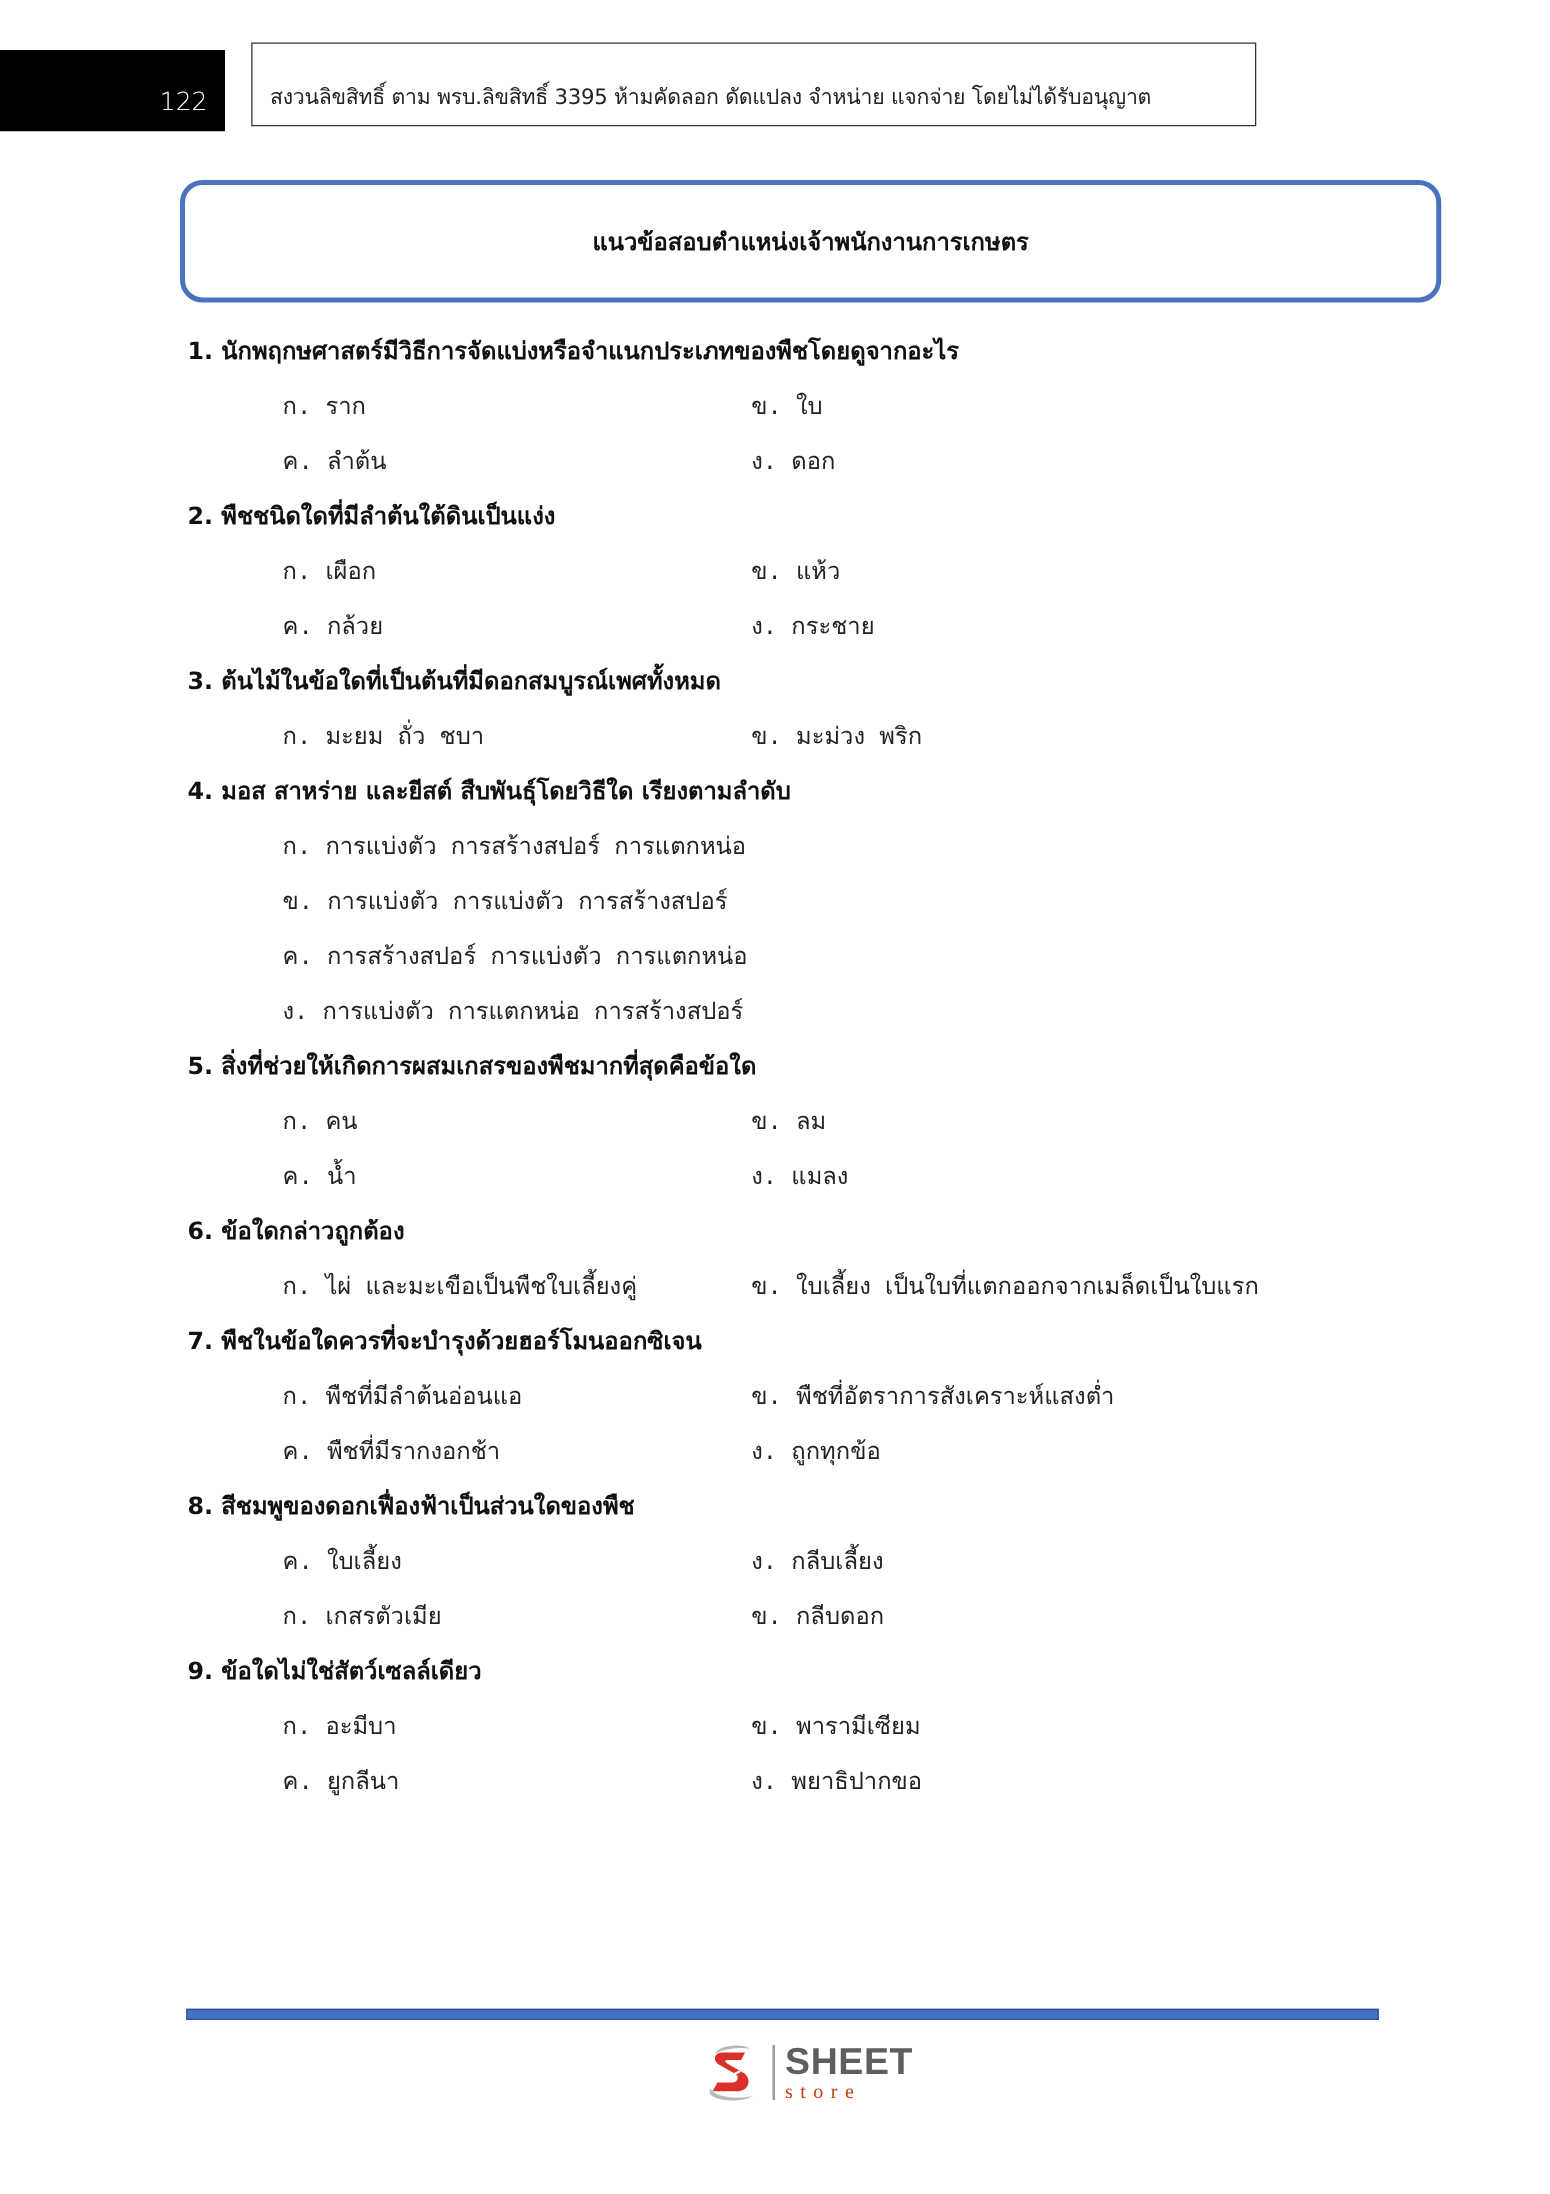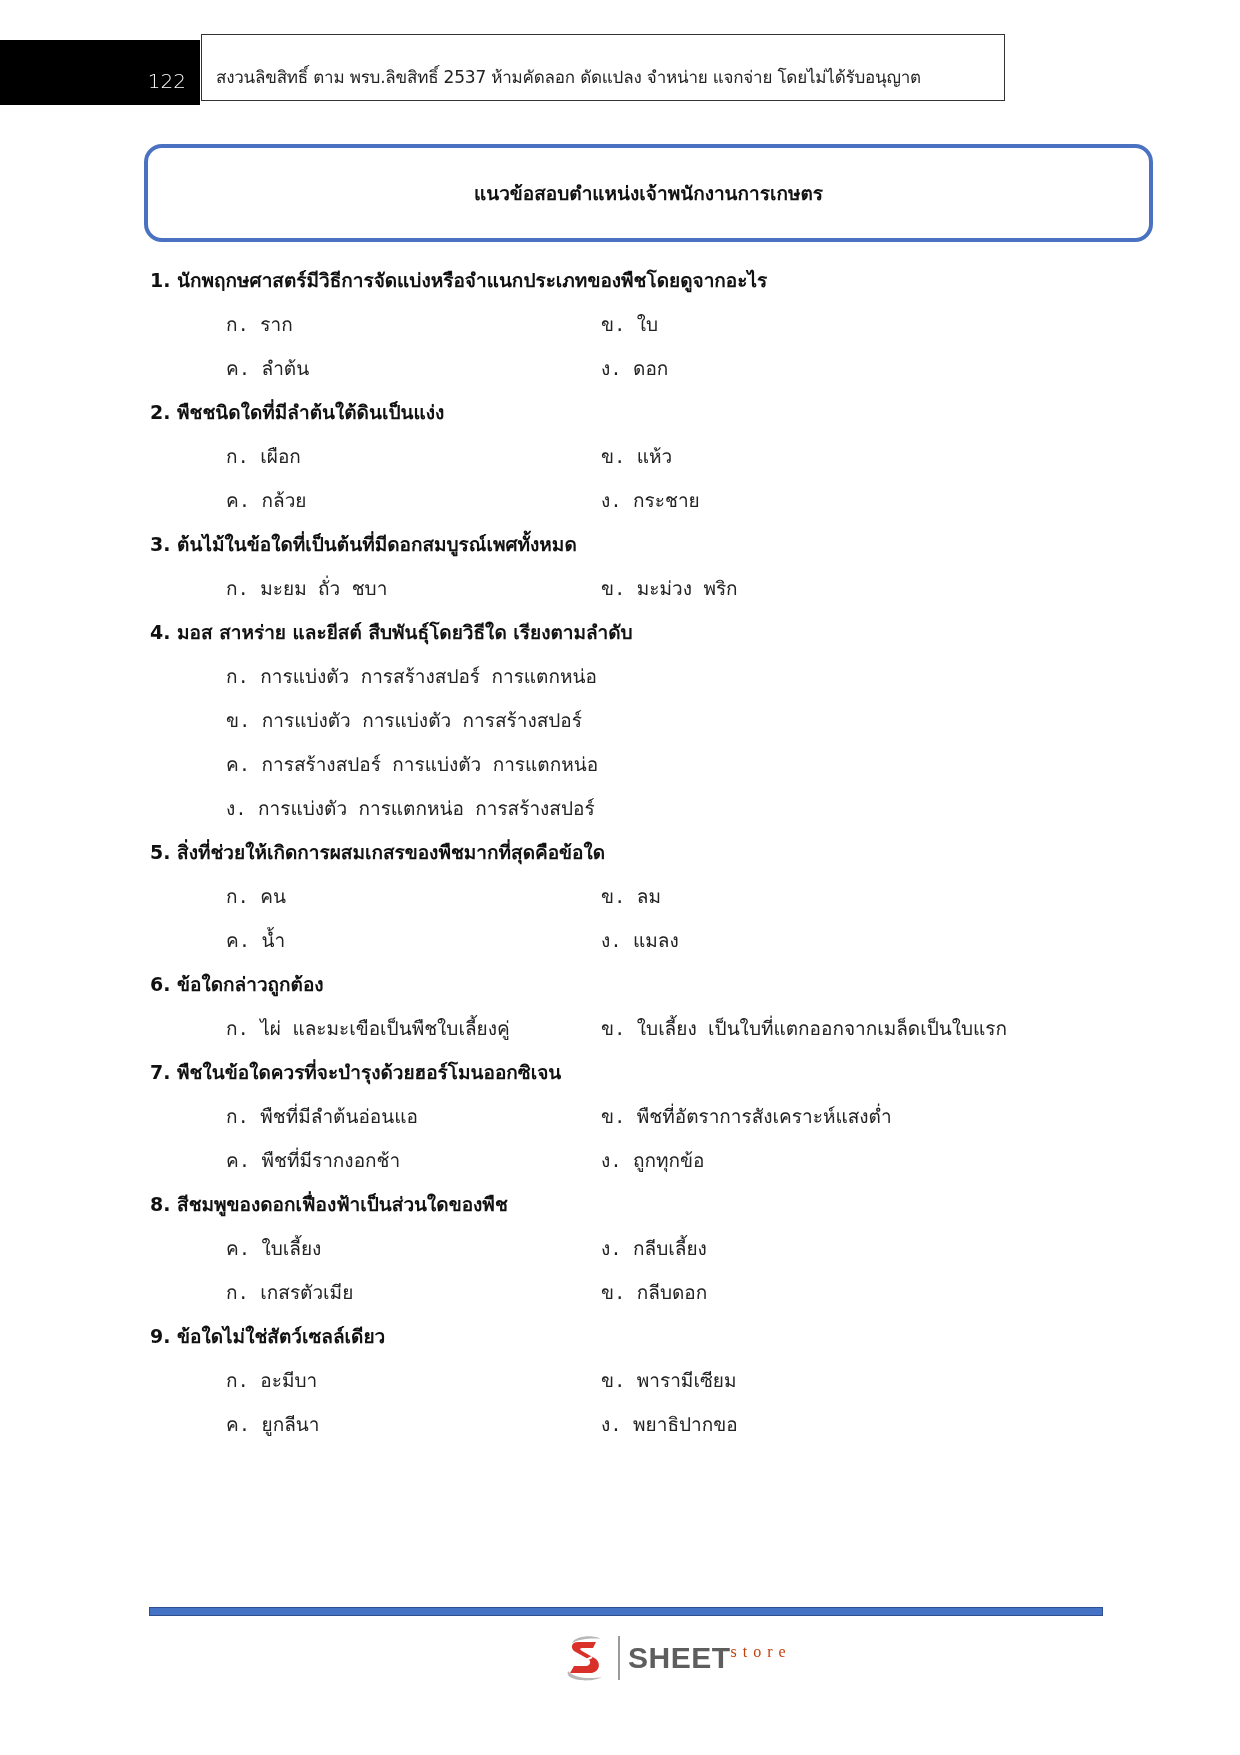--- a/index.html
+++ b/index.html
@@ -1,20 +1,20 @@
 <!DOCTYPE html>
 <html><head>
   <meta charset="utf-8">
   <style>
     * { box-sizing: border-box; margin: 0; padding: 0; }
     html, body { width: 1240px; height: 1755px; background: #ffffff; }
     body { position: relative; font-family: "DejaVu Sans", "Liberation Sans", sans-serif; color: #111; overflow: hidden; }
 
     .page-num-block {
-      position: absolute; left: 0; top: 40px; width: 200px; height: 65px;
+      position: absolute; left: 0; top: 40px; width: 180px; height: 65px;
       background: #000; color: #fff; display: flex; align-items: flex-end; justify-content: flex-end;
       padding: 0 14px 12px 0; font-size: 20px; font-weight: 300;
     }
     .header-box {
       position: absolute; left: 201px; top: 34px; width: 804px; height: 67px;
       border: 1.5px solid #333; display: flex; align-items: flex-end; padding: 0 0 10px 14px;
       font-size: 17px; color: #222; white-space: nowrap; letter-spacing: -0.2px;
     }
 
     .title-box {
@@ -32,32 +32,32 @@
     .choice.col-b { }
     .choice.full { margin-left: 76px; }
 
     .footer-bar {
       position: absolute; left: 149px; top: 1607px; width: 954px; height: 9px;
       background: #4472c4; border: 1px solid #2f4f8f;
     }
     .logo { position: absolute; left: 562px; top: 1630px; height: 56px; display: flex; align-items: center; }
     .logo-mark { width: 50px; height: 50px; position: relative; }
     .logo-divider { width: 2px; height: 44px; background: #9a9a9a; margin: 0 8px 0 6px; }
-    .logo-text { display: flex; flex-direction: row; line-height: 1; }
+    .logo-text { display: flex; flex-direction: column; line-height: 1; }
     .logo-main { font-family: "Liberation Sans", sans-serif; font-weight: bold; font-size: 30px; color: #5e5e5e; letter-spacing: 0.5px; }
     .logo-sub { font-family: Liberation Serif, serif; font-size: 16px; color: #c2410c; letter-spacing: 6px; margin-top: 1px; }
   </style>
 </head>
 <body>
 
 <div class="page-num-block">
   <span>122</span>
 </div>
 <div class="header-box">
-  <span>สงวนลิขสิทธิ์ ตาม พรบ.ลิขสิทธิ์ 2537 ห้ามคัดลอก ดัดแปลง จำหน่าย แจกจ่าย โดยไม่ได้รับอนุญาต</span>
+  <span>สงวนลิขสิทธิ์ ตาม พรบ.ลิขสิทธิ์ 3395 ห้ามคัดลอก ดัดแปลง จำหน่าย แจกจ่าย โดยไม่ได้รับอนุญาต</span>
 </div>
 
 <div class="title-box">
   <span>แนวข้อสอบตำแหน่งเจ้าพนักงานการเกษตร</span>
 </div>
 
 <div class="content">
 
   <div class="question-row">1. นักพฤกษศาสตร์มีวิธีการจัดแบ่งหรือจำแนกประเภทของพืชโดยดูจากอะไร</div>
   <div class="choice-row">

